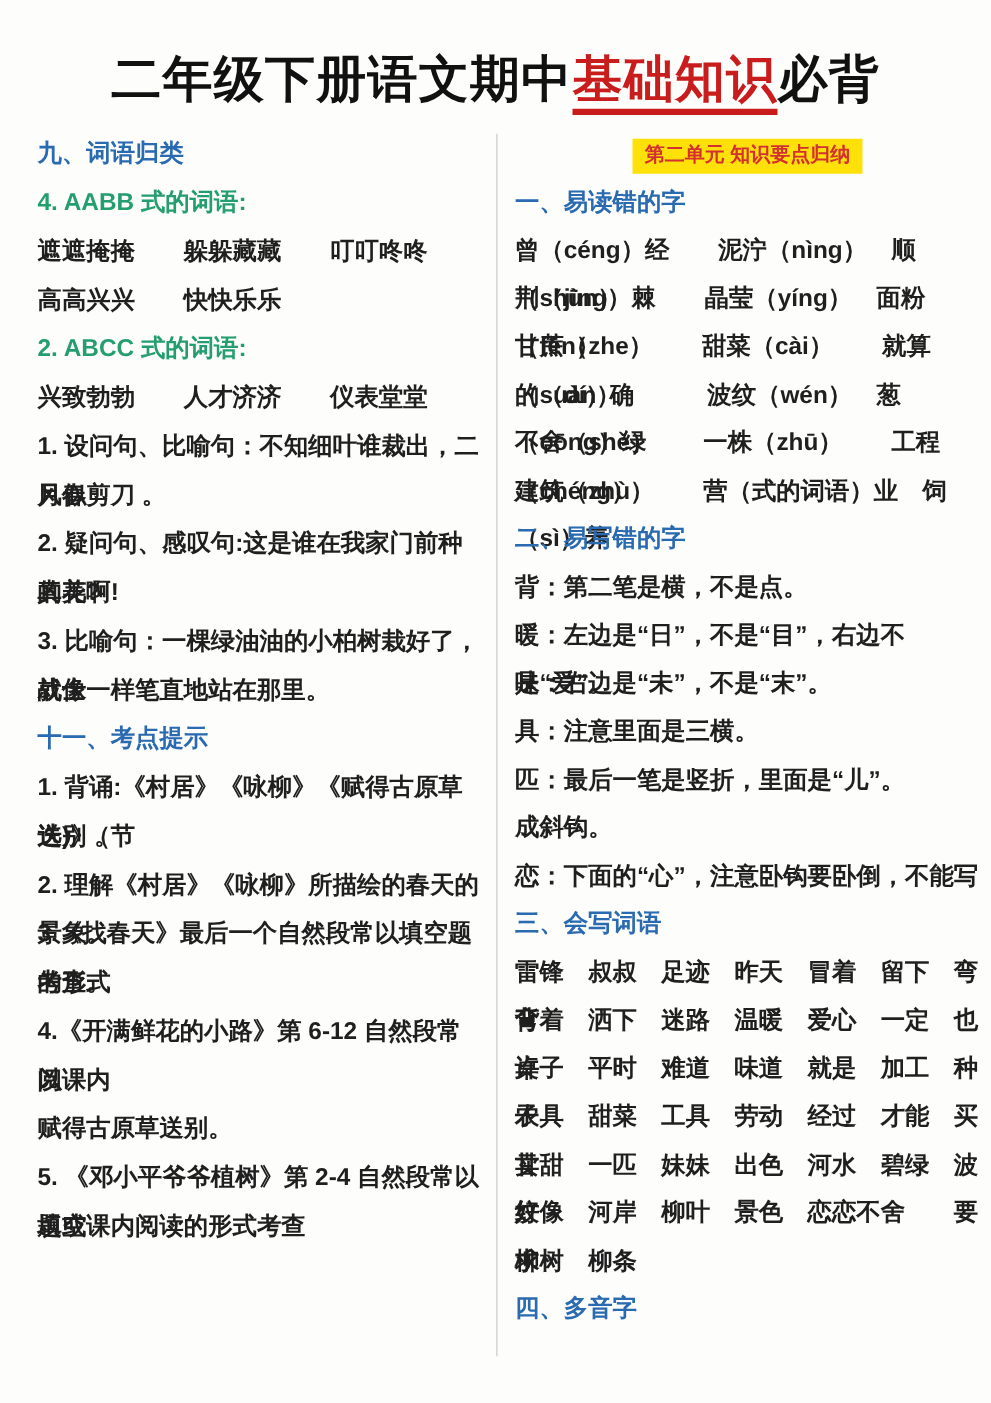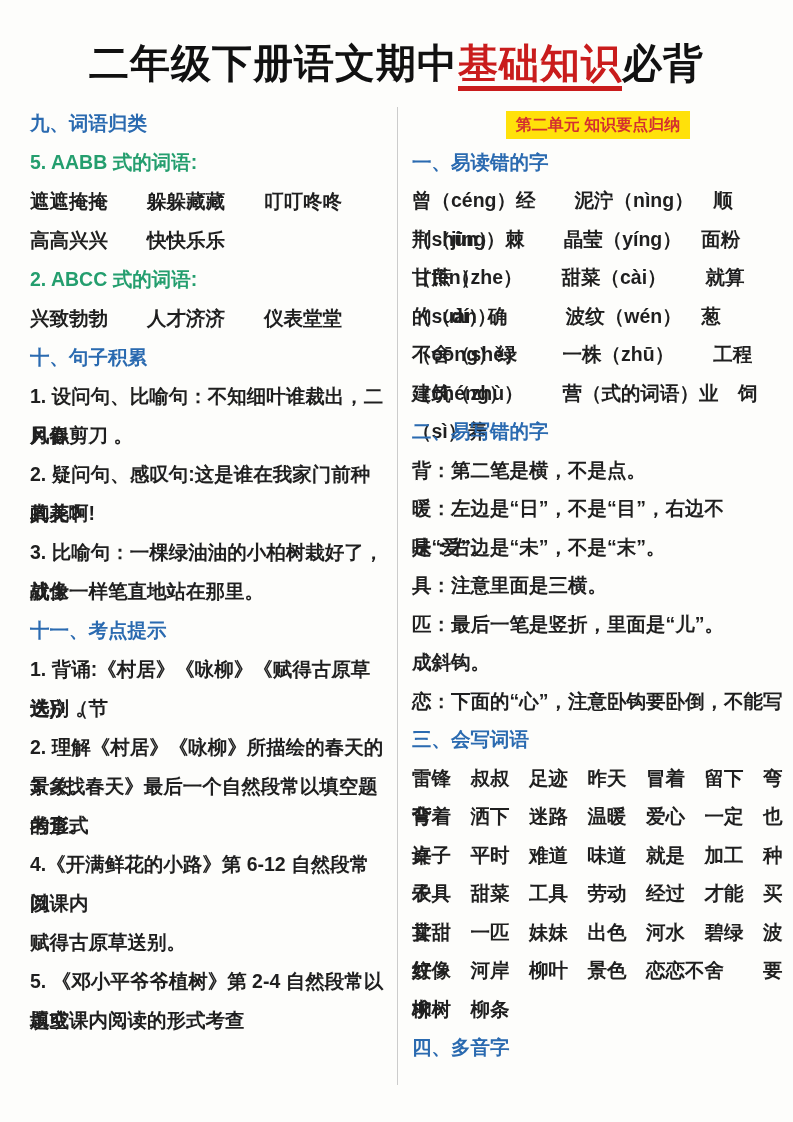--- a/index.html
+++ b/index.html
@@ -65,26 +65,25 @@
 <body>
 
 <div class="page">
 
   <div class="title"><span>二年级下册语文期中</span><span class="hl">基础知识</span><span>必背</span></div>
 
   <div class="divider"></div>
 
   <div class="col col-left">
     <div class="line h-blue">九、词语归类</div>
-    <div class="line h-green">5. AABB 式的词语:</div>
+    <div class="line h-green">4. AABB 式的词语:</div>
     <div class="line">遮遮掩掩　　躲躲藏藏　　叮叮咚咚</div>
     <div class="line">高高兴兴　　快快乐乐</div>
     <div class="line h-green">2. ABCC 式的词语:</div>
     <div class="line">兴致勃勃　　人才济济　　仪表堂堂</div>
-    <div class="line h-blue">十、句子积累</div>
     <div class="line">1. 设问句、比喻句：不知细叶谁裁出，二月春</div>
     <div class="line">风似剪刀 。</div>
     <div class="line">2. 疑问句、感叹句:这是谁在我家门前种的花?</div>
     <div class="line">真美啊!</div>
     <div class="line">3. 比喻句：一棵绿油油的小柏树栽好了，就像</div>
     <div class="line">战士一样笔直地站在那里。</div>
     <div class="line h-blue">十一、考点提示</div>
     <div class="line">1. 背诵:《村居》《咏柳》《赋得古原草送别（节</div>
     <div class="line">选)》。</div>
     <div class="line">2. 理解《村居》《咏柳》所描绘的春天的景象。</div>

